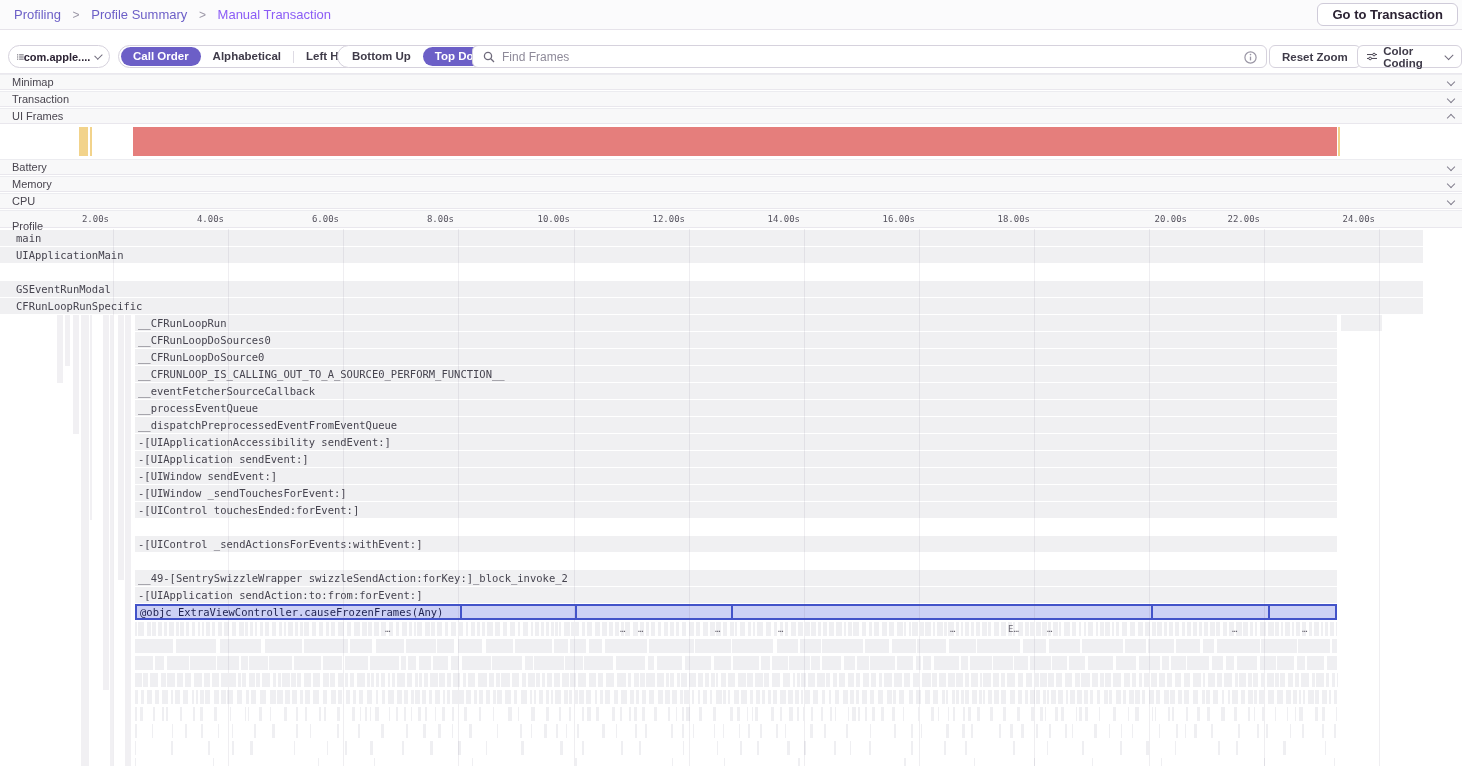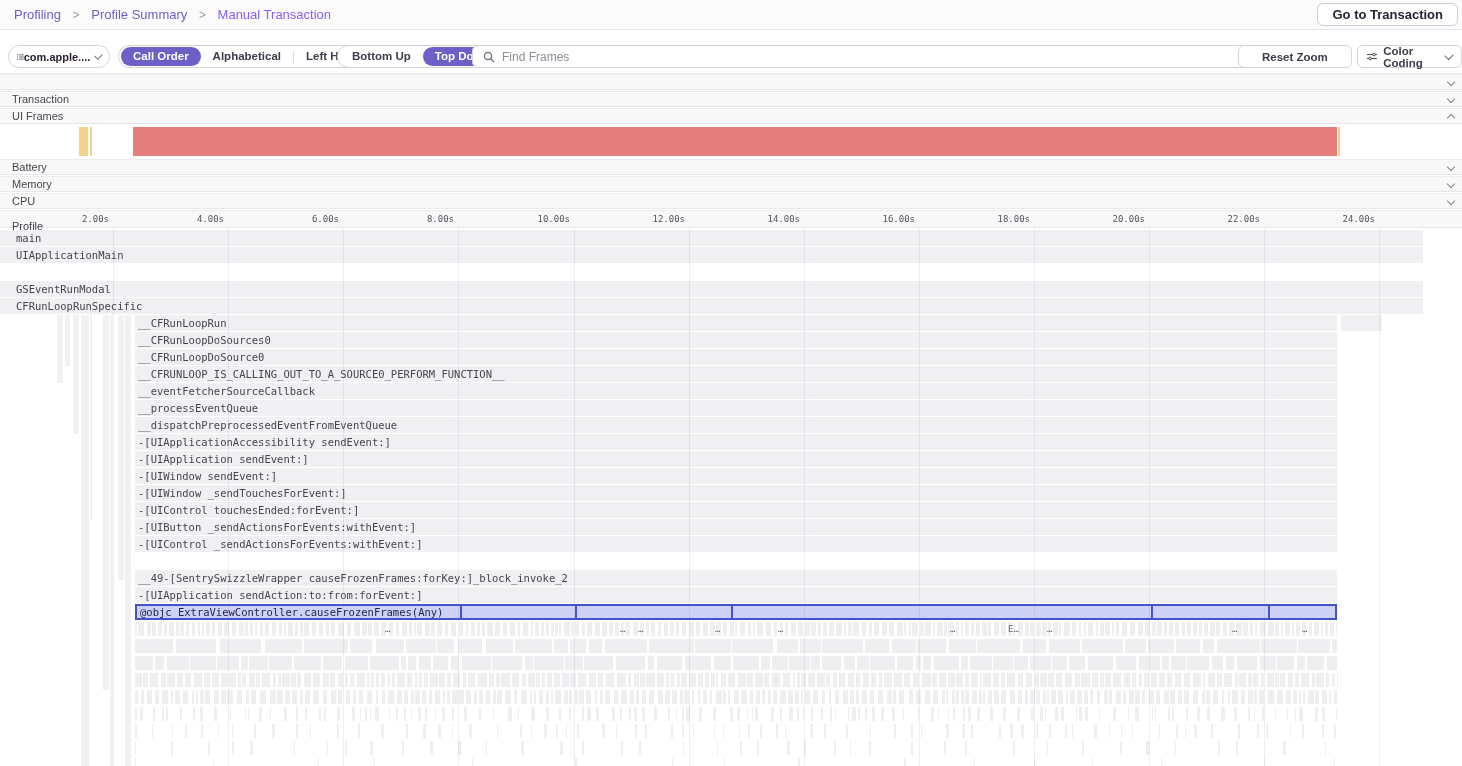--- a/index.html
+++ b/index.html
@@ -75,23 +75,22 @@
     <div class="fbar" style="left: 135px; top: 349px; width: 1202px; padding-left: 3px; box-sizing: border-box;">__CFRunLoopDoSource0</div>
     <div class="fbar" style="left: 135px; top: 366px; width: 1202px; padding-left: 3px; box-sizing: border-box;">__CFRUNLOOP_IS_CALLING_OUT_TO_A_SOURCE0_PERFORM_FUNCTION__</div>
     <div class="fbar" style="left: 135px; top: 383px; width: 1202px; padding-left: 3px; box-sizing: border-box;">__eventFetcherSourceCallback</div>
     <div class="fbar" style="left: 135px; top: 400px; width: 1202px; padding-left: 3px; box-sizing: border-box;">__processEventQueue</div>
     <div class="fbar" style="left: 135px; top: 434px; width: 1202px; padding-left: 3px; box-sizing: border-box;">-[UIApplicationAccessibility sendEvent:]</div>
     <div class="fbar" style="left: 135px; top: 417px; width: 1202px; padding-left: 3px; box-sizing: border-box;">__dispatchPreprocessedEventFromEventQueue</div>
     <div class="fbar" style="left: 135px; top: 451px; width: 1202px; padding-left: 3px; box-sizing: border-box;">-[UIApplication sendEvent:]</div>
     <div class="fbar" style="left: 135px; top: 468px; width: 1202px; padding-left: 3px; box-sizing: border-box;">-[UIWindow sendEvent:]</div>
     <div class="fbar" style="left: 135px; top: 485px; width: 1202px; padding-left: 3px; box-sizing: border-box;">-[UIWindow _sendTouchesForEvent:]</div>
     <div class="fbar" style="left: 135px; top: 502px; width: 1202px; padding-left: 3px; box-sizing: border-box;">-[UIControl touchesEnded:forEvent:]</div>
-    <div class="fbar" style="left: 135px; top: 519px; width: 1202px; padding-left: 3px; box-sizing: border-box;">-[UIButton _sendActionsForEvents:withEvent:]</div>
     <div class="fbar" style="left: 135px; top: 536px; width: 1202px; padding-left: 3px; box-sizing: border-box;">-[UIControl _sendActionsForEvents:withEvent:]</div>
-    <div class="fbar" style="left: 135px; top: 570px; width: 1202px; padding-left: 3px; box-sizing: border-box;">__49-[SentrySwizzleWrapper causeFrozenFrames:forKey:]_block_invoke_2</div>
+    <div class="fbar" style="left: 135px; top: 570px; width: 1202px; padding-left: 3px; box-sizing: border-box;">__49-[SentrySwizzleWrapper swizzleSendAction:forKey:]_block_invoke_2</div>
     <div class="fbar" style="left: 135px; top: 587px; width: 1202px; padding-left: 3px; box-sizing: border-box;">-[UIApplication sendAction:to:from:forEvent:]</div>
     <div class="sel" style="left: 135px; top: 604px; width: 1202px; height: 16px;">
       <div class="lbl">@objc ExtraViewController.causeFrozenFrames(Any)</div>
       <div class="div" style="left: 323px;"></div>
       <div class="div" style="left: 438px;"></div>
       <div class="div" style="left: 594px;"></div>
       <div class="div" style="left: 1014px;"></div>
       <div class="div" style="left: 1131px;"></div>
     </div>
     <div class="nbar" style="left: 135px; top: 622px; width: 2px; height: 14px;"></div>
@@ -1050,37 +1049,38 @@
       <line x1="7.8" y1="7.8" x2="11" y2="11" stroke="#6f6a7b" stroke-width="1.3"></line>
     </svg>
     <span class="ph">Find Frames</span>
     <svg class="ic" width="13" height="13" viewBox="0 0 13 13" style="position:absolute;right:9px;top:5px">
       <circle cx="6.5" cy="6.5" r="5.6" fill="none" stroke="#9a96a5" stroke-width="1.2"></circle>
       <line x1="6.5" y1="5.6" x2="6.5" y2="9.4" stroke="#9a96a5" stroke-width="1.3"></line>
       <circle cx="6.5" cy="3.6" r="0.8" fill="#9a96a5"></circle>
     </svg>
   </div>
 
-  <div class="ctl round" style="left:1238px;padding:0 23px">
+  <div class="ctl round" style="left:1269px;padding:0 12px">
     <span>Reset Zoom</span>
   </div>
 
   <div class="ctl round" style="left:1357px;padding:0 9px">
     <svg class="ic" width="13" height="11" viewBox="0 0 13 11" style="margin-right:6px">
       <line x1="0" y1="3" x2="13" y2="3" stroke="#3f3b49" stroke-width="1.2"></line>
       <line x1="0" y1="8" x2="13" y2="8" stroke="#3f3b49" stroke-width="1.2"></line>
       <circle cx="9" cy="3" r="1.7" fill="#fff" stroke="#3f3b49" stroke-width="1.2"></circle>
       <circle cx="4" cy="8" r="1.7" fill="#fff" stroke="#3f3b49" stroke-width="1.2"></circle>
     </svg>
     <span>Color Coding</span>
     <span class="chev"></span>
   </div>
 </div>
 
 <div class="track" style="top:74px">
+  <span class="track-label">Minimap</span>
   <span class="t-chev"></span>
 </div>
 <div class="track" style="top:91px">
   <span class="track-label">Transaction</span>
   <span class="t-chev"></span>
 </div>
 <div class="track" style="top:108px">
   <span class="track-label">UI Frames</span>
   <span class="t-chev up"></span>
 </div>
@@ -1106,16 +1106,16 @@
   <span class="track-label" style="position:absolute;left:0;top:8px">Profile</span>
 <div class="tick" style="left: 51px;">2.00s</div>
     <div class="tick" style="left: 166px;">4.00s</div>
     <div class="tick" style="left: 281px;">6.00s</div>
     <div class="tick" style="left: 396px;">8.00s</div>
     <div class="tick" style="left: 512px;">10.00s</div>
     <div class="tick" style="left: 627px;">12.00s</div>
     <div class="tick" style="left: 742px;">14.00s</div>
     <div class="tick" style="left: 857px;">16.00s</div>
     <div class="tick" style="left: 972px;">18.00s</div>
-    <div class="tick" style="left: 1087px;">20.00s</div>
+    <div class="tick" style="left: 1129px;">20.00s</div>
     <div class="tick" style="left: 1202px;">22.00s</div>
     <div class="tick" style="left: 1317px;">24.00s</div>
   </div>
 
 </body></html>

